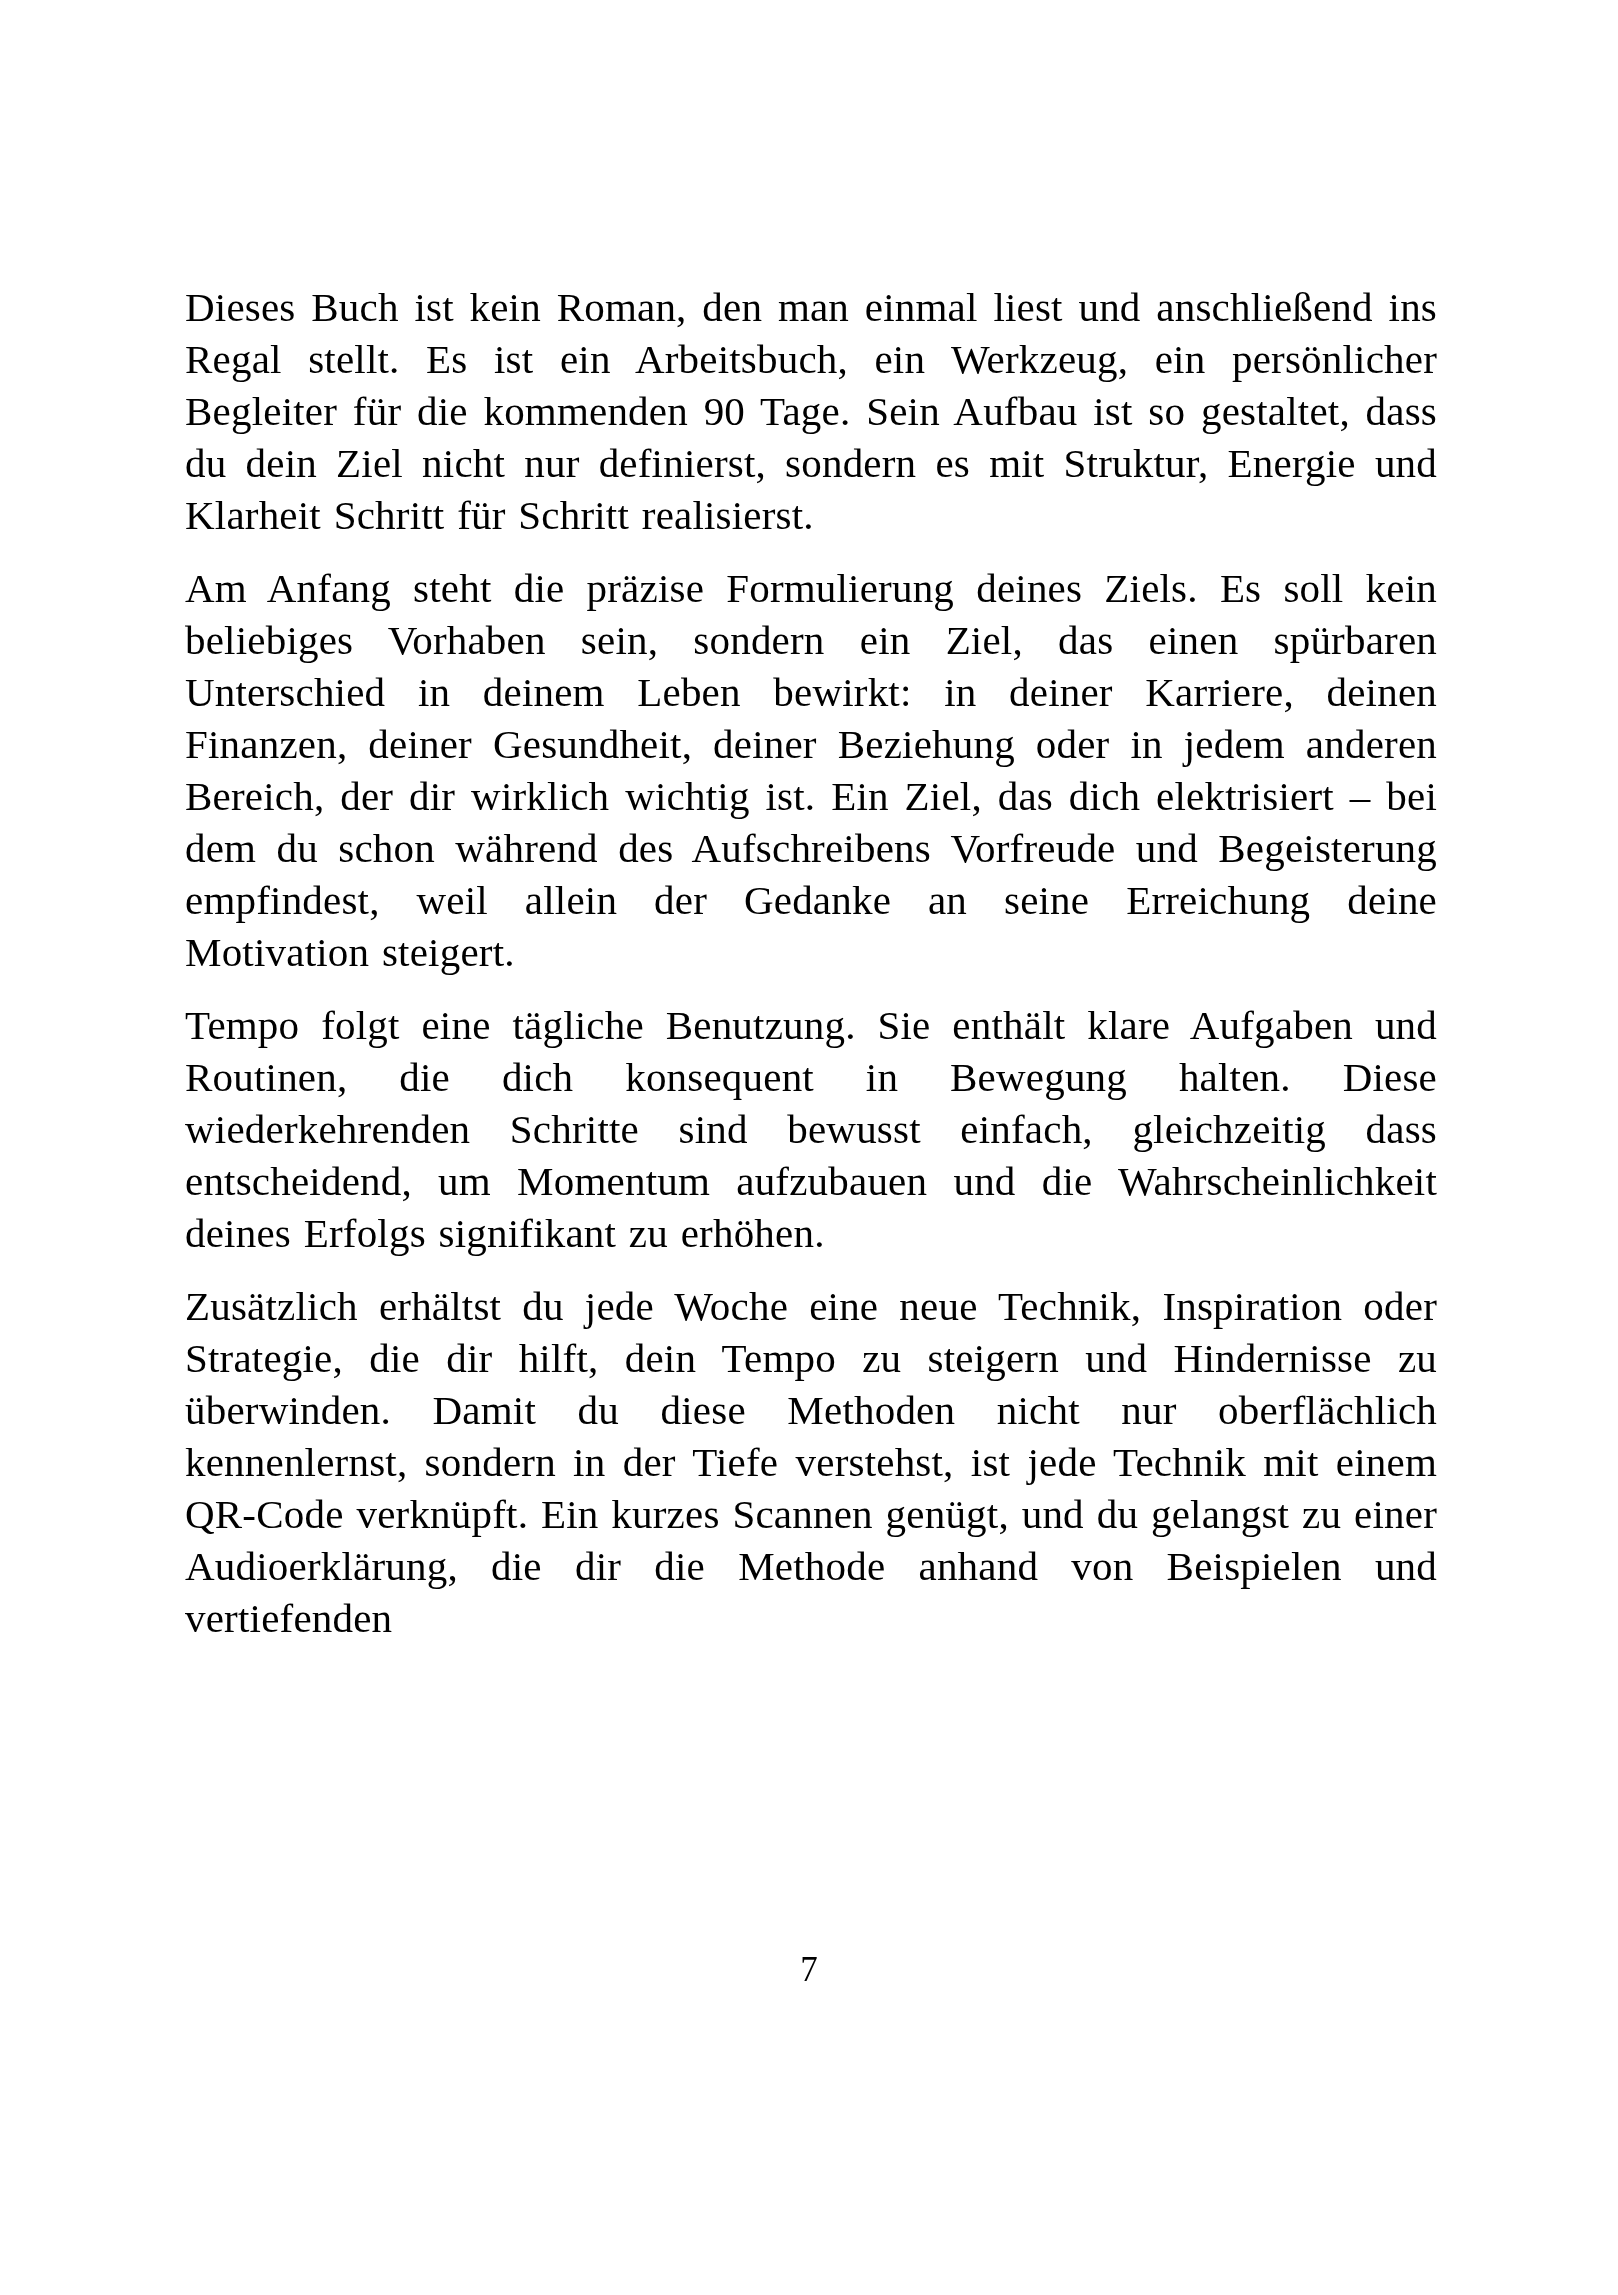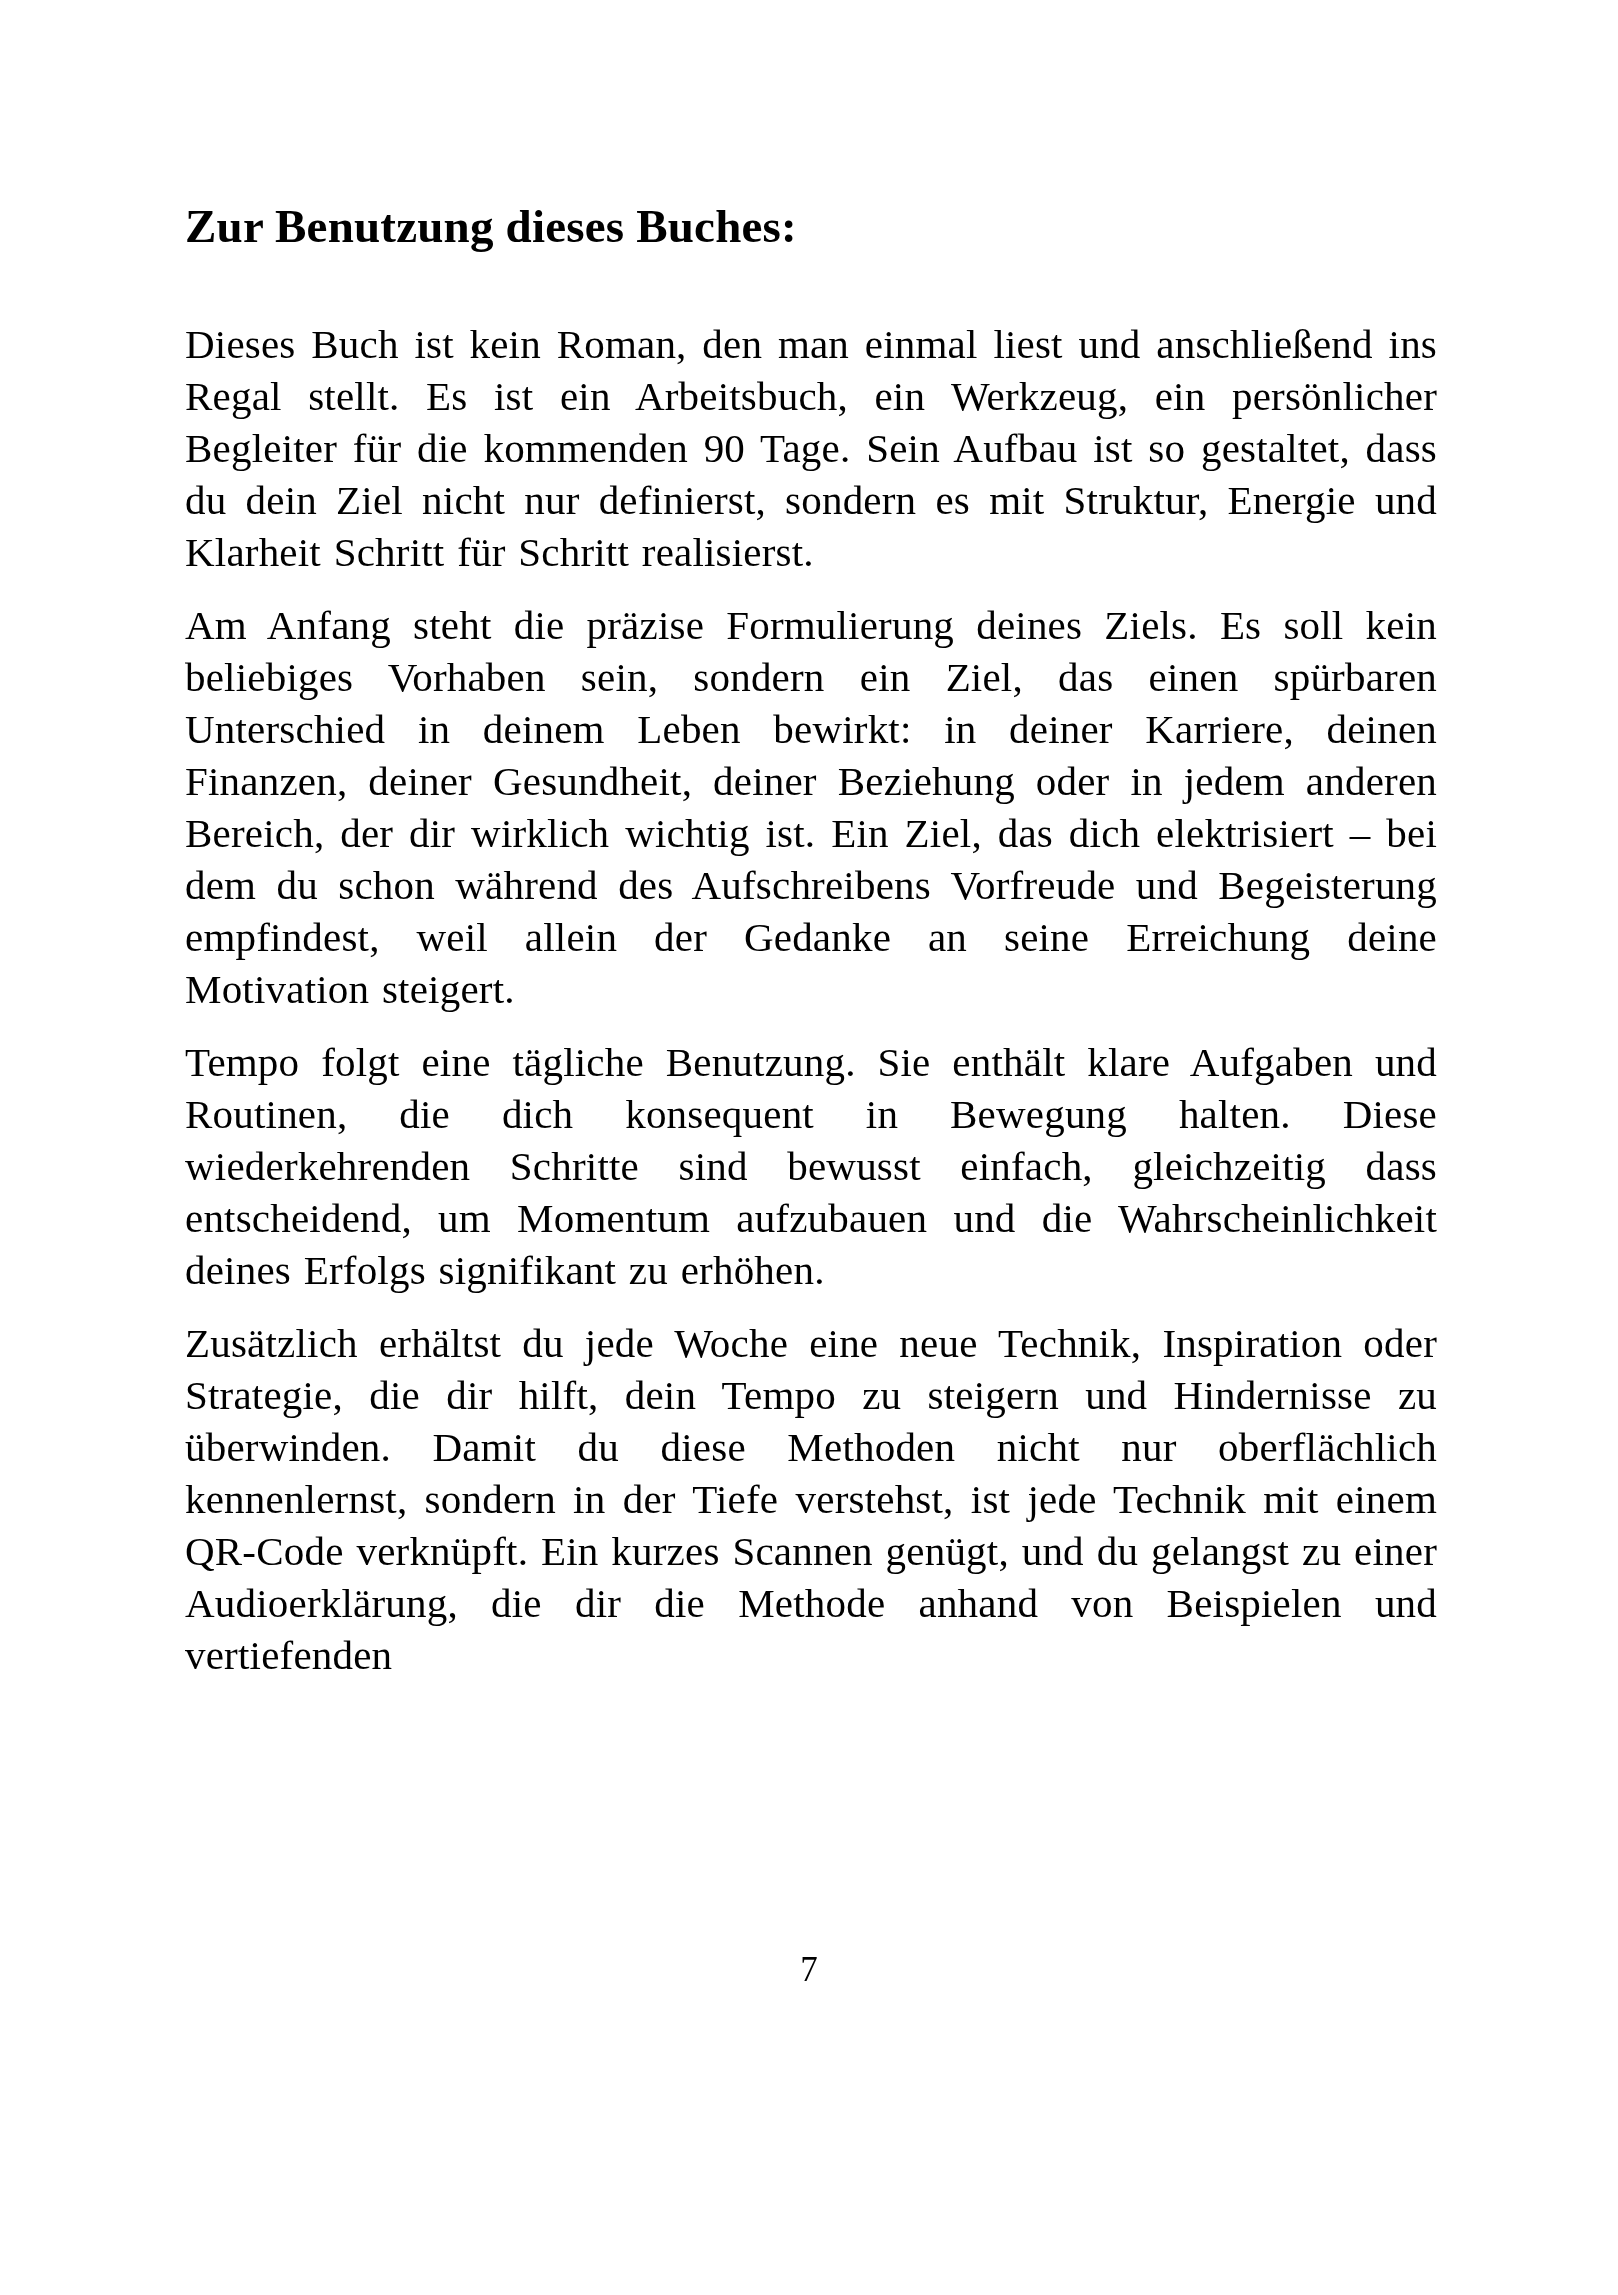--- a/index.html
+++ b/index.html
@@ -24,21 +24,21 @@
   }
   .page-title {
     font-size: 47px;
     font-weight: 700;
     margin: 0;
     padding: 0;
     color: #000000;
     letter-spacing: 0.2px;
   }
   .body-text {
-    margin-top: 65px;
+    margin-top: 82px;
   }
   .para {
     font-size: 41px;
     line-height: 52px;
     text-align: justify;
     margin: 0 0 21px 0;
     color: #000000;
     word-spacing: 2.3px;
     letter-spacing: 0.2px;
     hyphens: auto;
@@ -55,21 +55,20 @@
     text-align: center;
     font-size: 35px;
     color: #000000;
   }
 </style>
 </head>
 <body>
 
 <div class="page">
   <div class="content">
-    <h1 class="page-title">Zur Benutzung dieses Buches:</h1>
     <div class="body-text">
       <p class="para" lang="de"><span>Dieses Buch ist kein Roman, den man einmal liest und anschließend ins Regal stellt. Es ist ein Arbeitsbuch, ein Werkzeug, ein persönlicher Begleiter für die kommenden 90 Tage. Sein Aufbau ist so gestaltet, dass du dein Ziel nicht nur definierst, sondern es mit Struktur, Energie und Klarheit Schritt für Schritt realisierst.</span></p>
       <p class="para" lang="de"><span>Am Anfang steht die </span><b>präzise Formulierung deines Ziels</b><span>. Es soll kein beliebiges Vorhaben sein, sondern ein Ziel, das einen spürbaren Unterschied in deinem Leben bewirkt: in deiner Karriere, deinen Finanzen, deiner Gesundheit, deiner Beziehung oder in jedem anderen Bereich, der dir wirklich wichtig ist. Ein Ziel, das dich elektrisiert – bei dem du schon während des Aufschreibens Vorfreude und Begeisterung empfindest, weil allein der Gedanke an seine Erreichung deine Motivation steigert.</span></p>
       <p class="para" lang="de"><span>Tempo folgt eine </span><b>tägliche Benutzung</b><span>. Sie enthält klare Aufgaben und Routinen, die dich konsequent in Bewegung halten. Diese wiederkehrenden Schritte sind bewusst einfach, gleichzeitig dass entscheidend, um Momentum aufzubauen und die Wahrscheinlichkeit deines Erfolgs signifikant zu erhöhen.</span></p>
       <p class="para" lang="de"><span>Zusätzlich erhältst du jede Woche eine neue </span><b>Technik, Inspiration oder Strategie</b><span>, die dir hilft, dein Tempo zu steigern und Hindernisse zu überwinden. Damit du diese Methoden nicht nur oberflächlich kennenlernst, sondern in der Tiefe verstehst, ist jede Technik mit einem </span><b>QR-Code</b><span> verknüpft. Ein kurzes Scannen genügt, und du gelangst zu einer Audioerklärung, die dir die Methode anhand von Beispielen und vertiefenden</span></p>
     </div>
   </div>
   <div class="page-number">7</div>
 </div>
 

